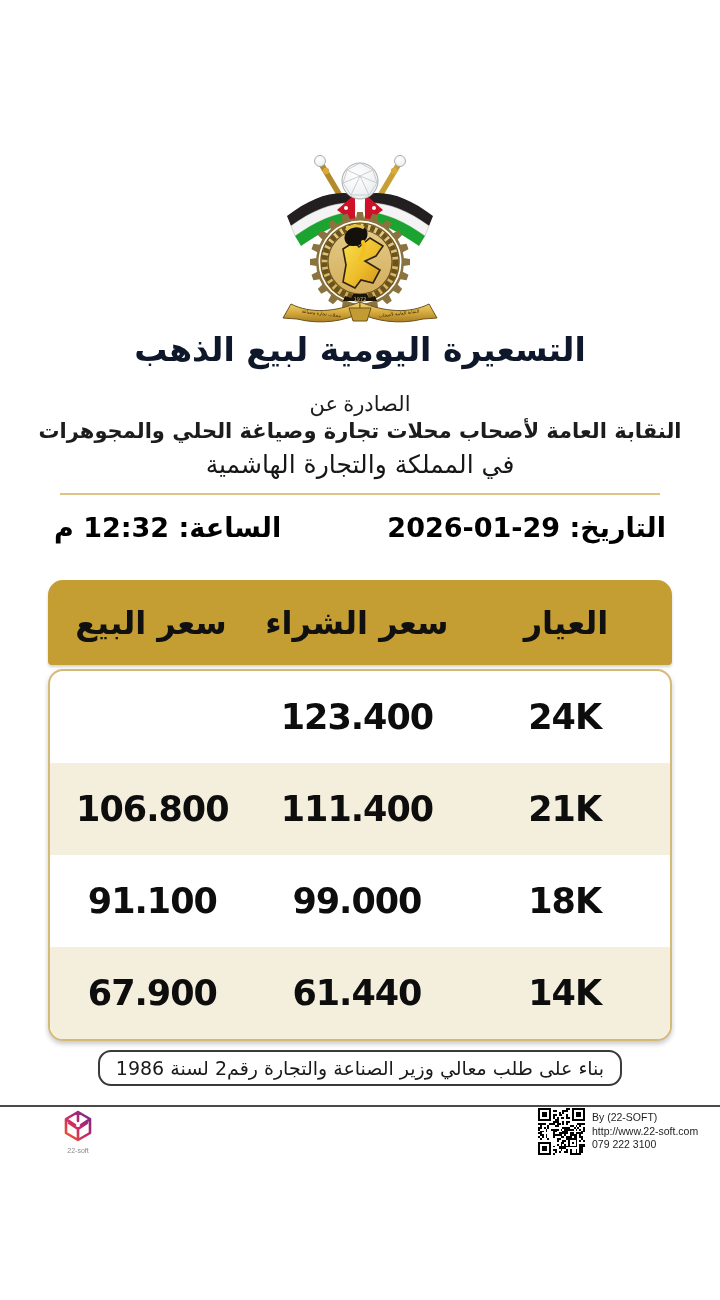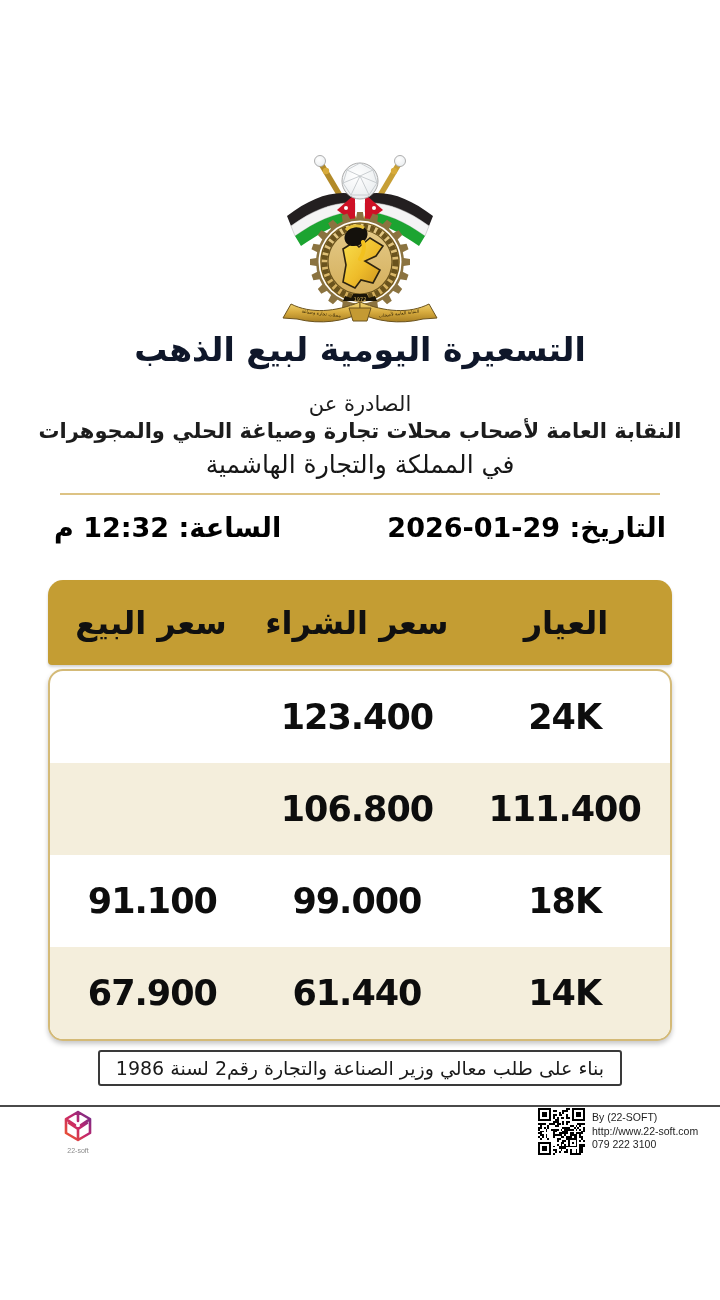--- a/index.html
+++ b/index.html
@@ -8,21 +8,21 @@
     font-family:"DejaVu Sans",sans-serif;overflow:hidden;color:#111;
   }
   .abs{position:absolute;}
   
   #emblem{left:279px;top:150px;width:162px;height:178px;}
   
   .title{
     left:0;top:330px;width:720px;text-align:center;direction:rtl;
     font-size:33px;font-weight:bold;letter-spacing:0;color:#0f172a;
   }
-  .sub1{left:0;top:392px;width:720px;text-align:center;direction:rtl;font-size:21px;color:#1c1c1c;}
+  .sub1{left:0;top:392px;width:720px;text-align:center;direction:rtl;font-size:21px;color:#1c1c1c;font-family:Liberation Serif, serif;}
   .sub2{left:0;top:419px;width:720px;text-align:center;direction:rtl;font-size:21px;color:#1c1c1c;font-weight:bold;}
   .sub3{left:0;top:450px;width:720px;text-align:center;direction:rtl;font-size:25px;color:#161616;}
   .gold-sep{left:60px;top:493px;width:600px;height:2px;background:#ddc384;}
   
   .datetime{
     left:0;top:512px;width:720px;padding:0 54px;box-sizing:border-box;
     display:flex;justify-content:space-between;direction:rtl;
     font-size:27px;font-weight:bold;color:#000;
   }
   
@@ -46,21 +46,21 @@
   }
   .trow.beige{background:#f4eedc;}
   .td{
     text-align:center;font-size:35px;font-weight:bold;color:#0d0d0d;
     letter-spacing:-1px;white-space:nowrap;
   }
   
   .note-wrap{left:0;top:1050px;width:720px;text-align:center;}
   .note{
     display:inline-block;direction:rtl;font-size:19px;color:#1a1a1a;
-    border:2px solid #3a3a3a;border-radius:3px;padding:5px 16px;background:#fff;
+    border:2px solid #3a3a3a;border-radius:13px;padding:5px 16px;background:#fff;
   }
   
   .footer-sep{left:0;top:1105px;width:720px;height:2px;background:#4a4a4a;}
   .brand{left:56px;top:1110px;width:44px;text-align:center;}
   .brand .brand-label{font-family:"Liberation Sans",sans-serif;font-size:7px;color:#8a8a8a;margin-top:1px;}
   #qr{left:538px;top:1108px;width:47px;height:47px;}
   .credits{
     left:592px;top:1111px;width:130px;
     font-family:"Liberation Sans",sans-serif;font-size:10.5px;line-height:13.5px;color:#1e1e1e;
     white-space:nowrap;
@@ -173,20 +173,21 @@
   <div class="th">سعر الشراء</div>
   <div class="th">سعر البيع</div>
 </div>
 
 <div class="abs tbody">
   <div class="trow">
     <div class="td">24K</div>
     <div class="td">123.400</div>
   </div>
   <div class="trow beige">
+    <div class="td">21K</div>
     <div class="td">111.400</div>
     <div class="td">106.800</div>
   </div>
   <div class="trow">
     <div class="td">18K</div>
     <div class="td">99.000</div>
     <div class="td">91.100</div>
   </div>
   <div class="trow beige">
     <div class="td">14K</div>

